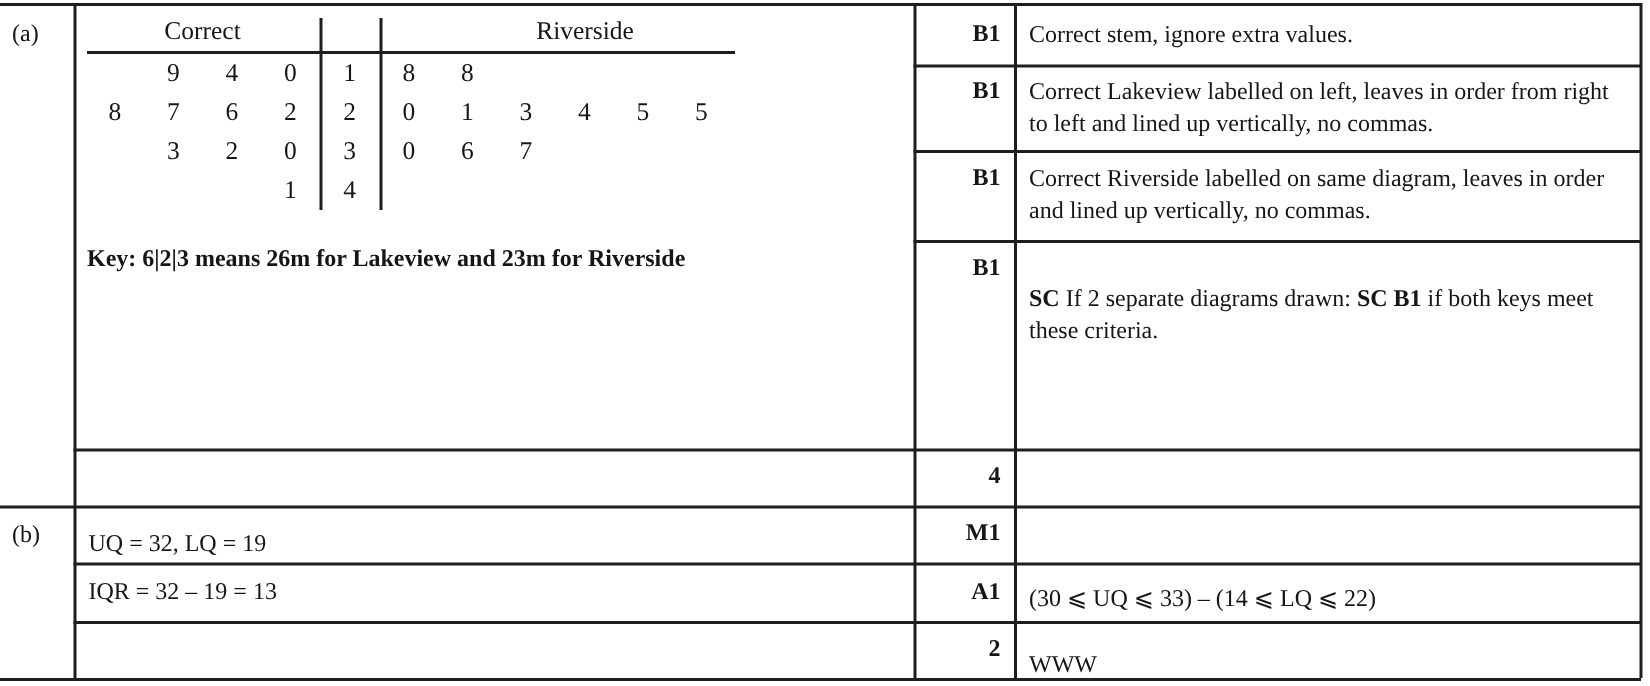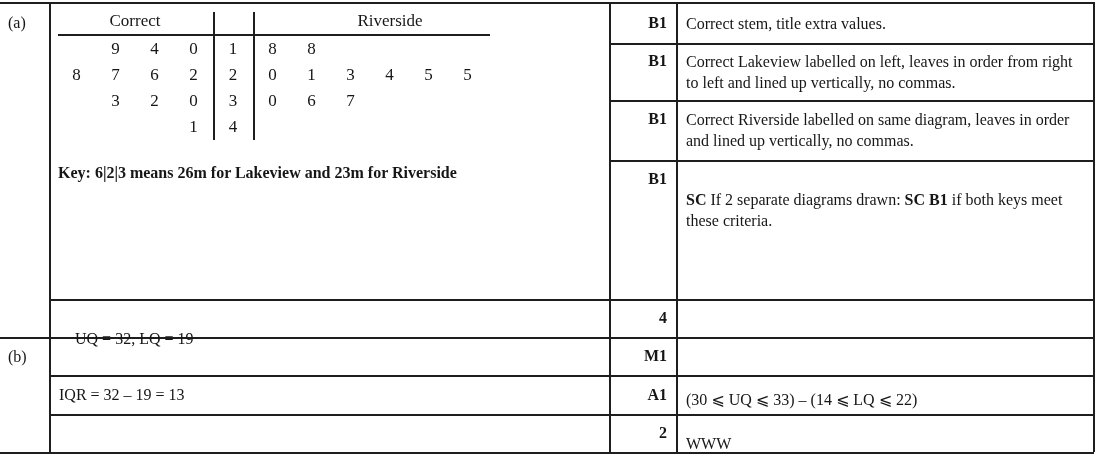--- a/index.html
+++ b/index.html
@@ -124,33 +124,33 @@
           <span class="sl-cell sl-river"></span>
           <span class="sl-cell sl-river"></span>
           <span class="sl-cell sl-river"></span>
           <span class="sl-cell sl-river"></span>
           <span class="sl-cell sl-river"></span>
         </div>
       </div>
     <div class="sl-key">Key: 6|2|3 means 26m for Lakeview and 23m for Riverside</div>
   </div>
 
-  <div class="work-flex" style="top:326px;height:26px;margin-left:16px;">UQ = 32, LQ = 19</div>
+  <div class="work-flex" style="top:350px;height:26px;">UQ = 32, LQ = 19</div>
   <div class="work-flex" style="top:375px;height:39px;">IQR = 32 – 19 = 13</div>
 
   <div class="cell mark-cell" style="top:2px;height:41px;padding-top:12px;">B1</div>
   <div class="cell mark-cell" style="top:43px;height:57px;padding-top:9px;">B1</div>
   <div class="cell mark-cell" style="top:100px;height:60px;padding-top:10px;">B1</div>
   <div class="cell mark-cell" style="top:160px;height:139px;padding-top:10px;">B1</div>
   <div class="cell mark-cell mark-flex" style="top:299px;height:38px;">4</div>
   <div class="cell mark-cell mark-flex" style="top:337px;height:38px;">M1</div>
   <div class="cell mark-cell mark-flex" style="top:375px;height:39px;">A1</div>
   <div class="cell mark-cell mark-flex" style="top:414px;height:38px;">2</div>
 
-  <div class="cell comment-cell" style="top:2px;height:41px;padding-top:12px;">Correct stem, title extra values.</div>
+  <div class="cell comment-cell" style="top:2px;height:41px;padding-top:12px;">Correct stem, ignore extra values.</div>
   <div class="cell comment-cell" style="top:43px;height:56px;padding-top:9px;">Correct Lakeview labelled on left, leaves in order from right to left and lined up vertically, no commas.</div>
   <div class="cell comment-cell" style="top:100px;height:60px;padding-top:10px;">Correct Riverside labelled on same diagram, leaves in order and lined up vertically, no commas.</div>
   <div class="cell comment-cell" style="top:160px;height:139px;padding-top:9px;">
     <p class="sc-para"><b>SC</b><span> If 2 separate diagrams drawn: </span><b>SC B1</b><span> if both keys meet these criteria.</span></p>
   </div>
   <div class="cell comment-cell comment-flex" style="top:337px;height:38px;">(30 ⩽ UQ ⩽ 33) – (14 ⩽ LQ ⩽ 22)</div>
   <div class="cell comment-cell comment-flex" style="top:375px;height:51px;text-align:right;">WWW</div>
 
 </div>
 

